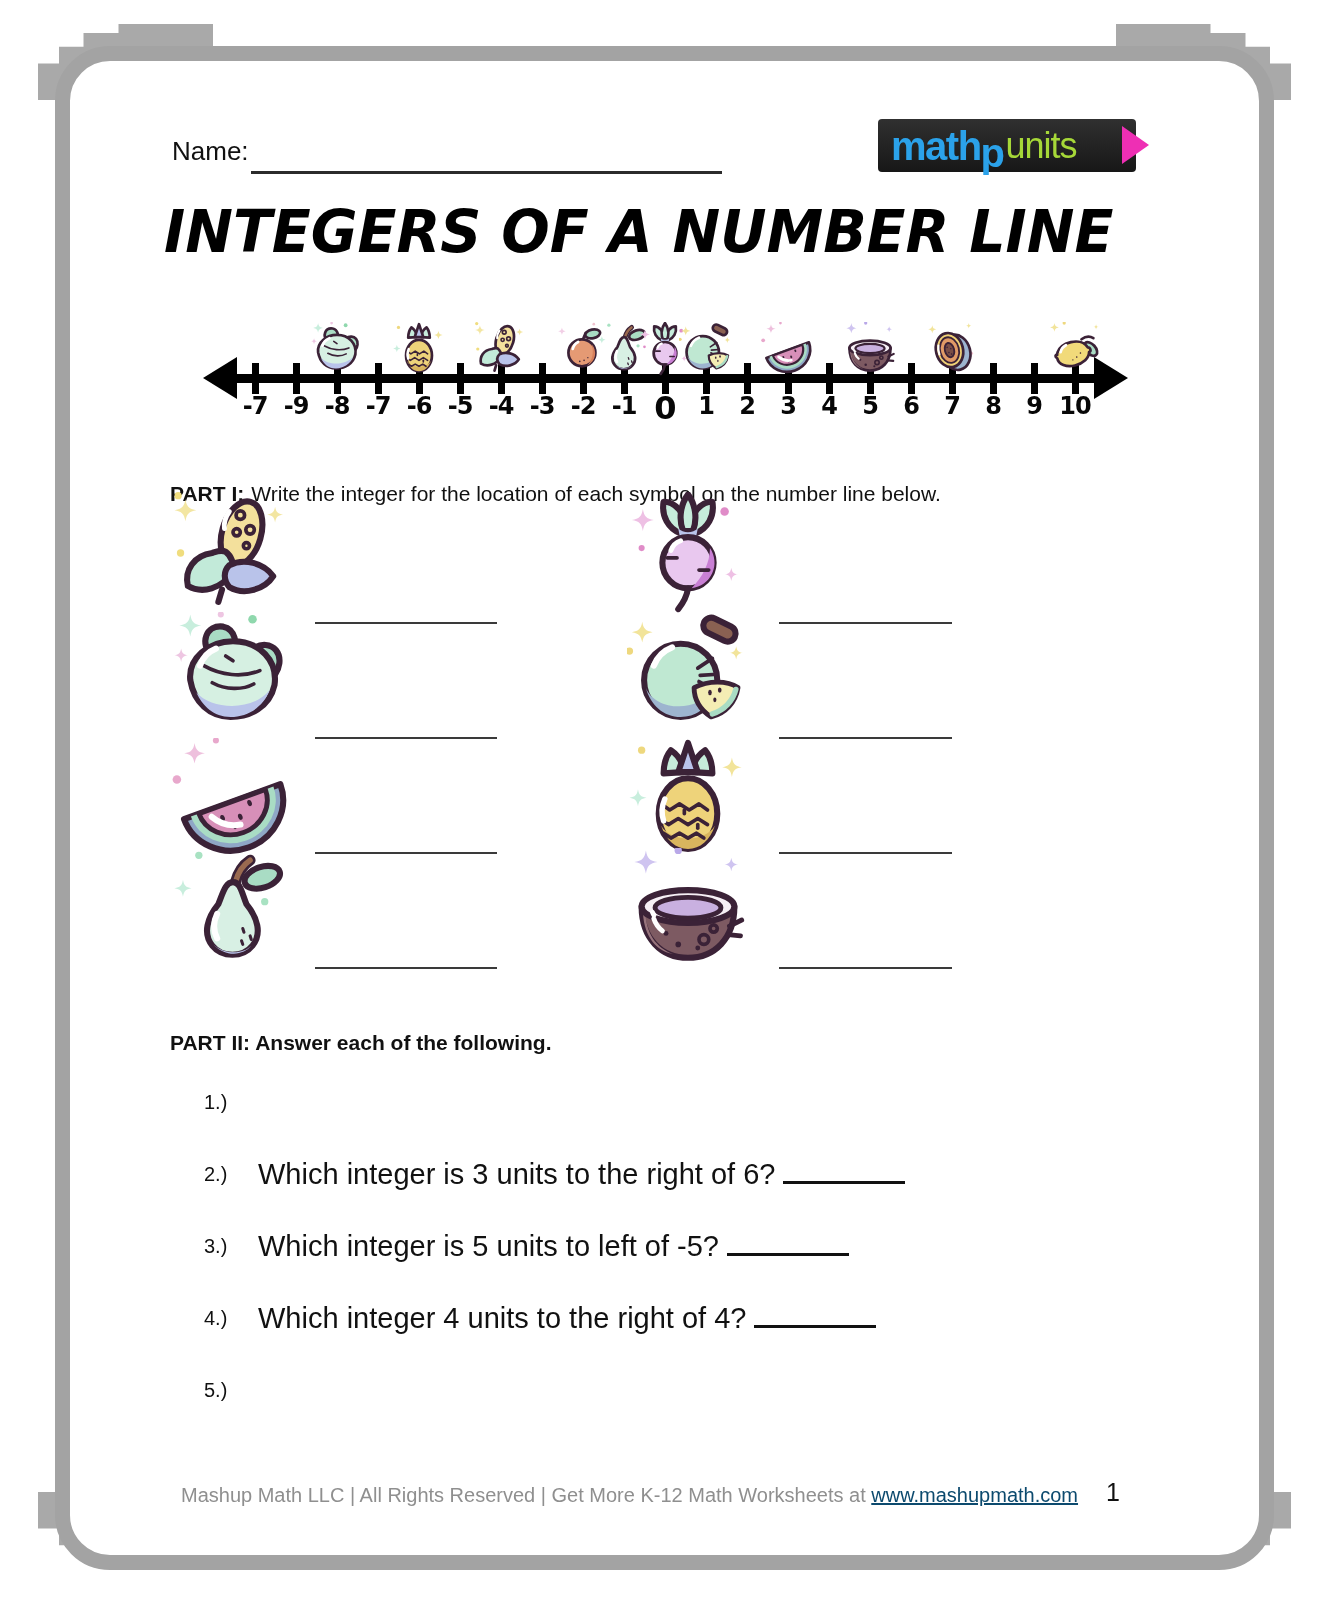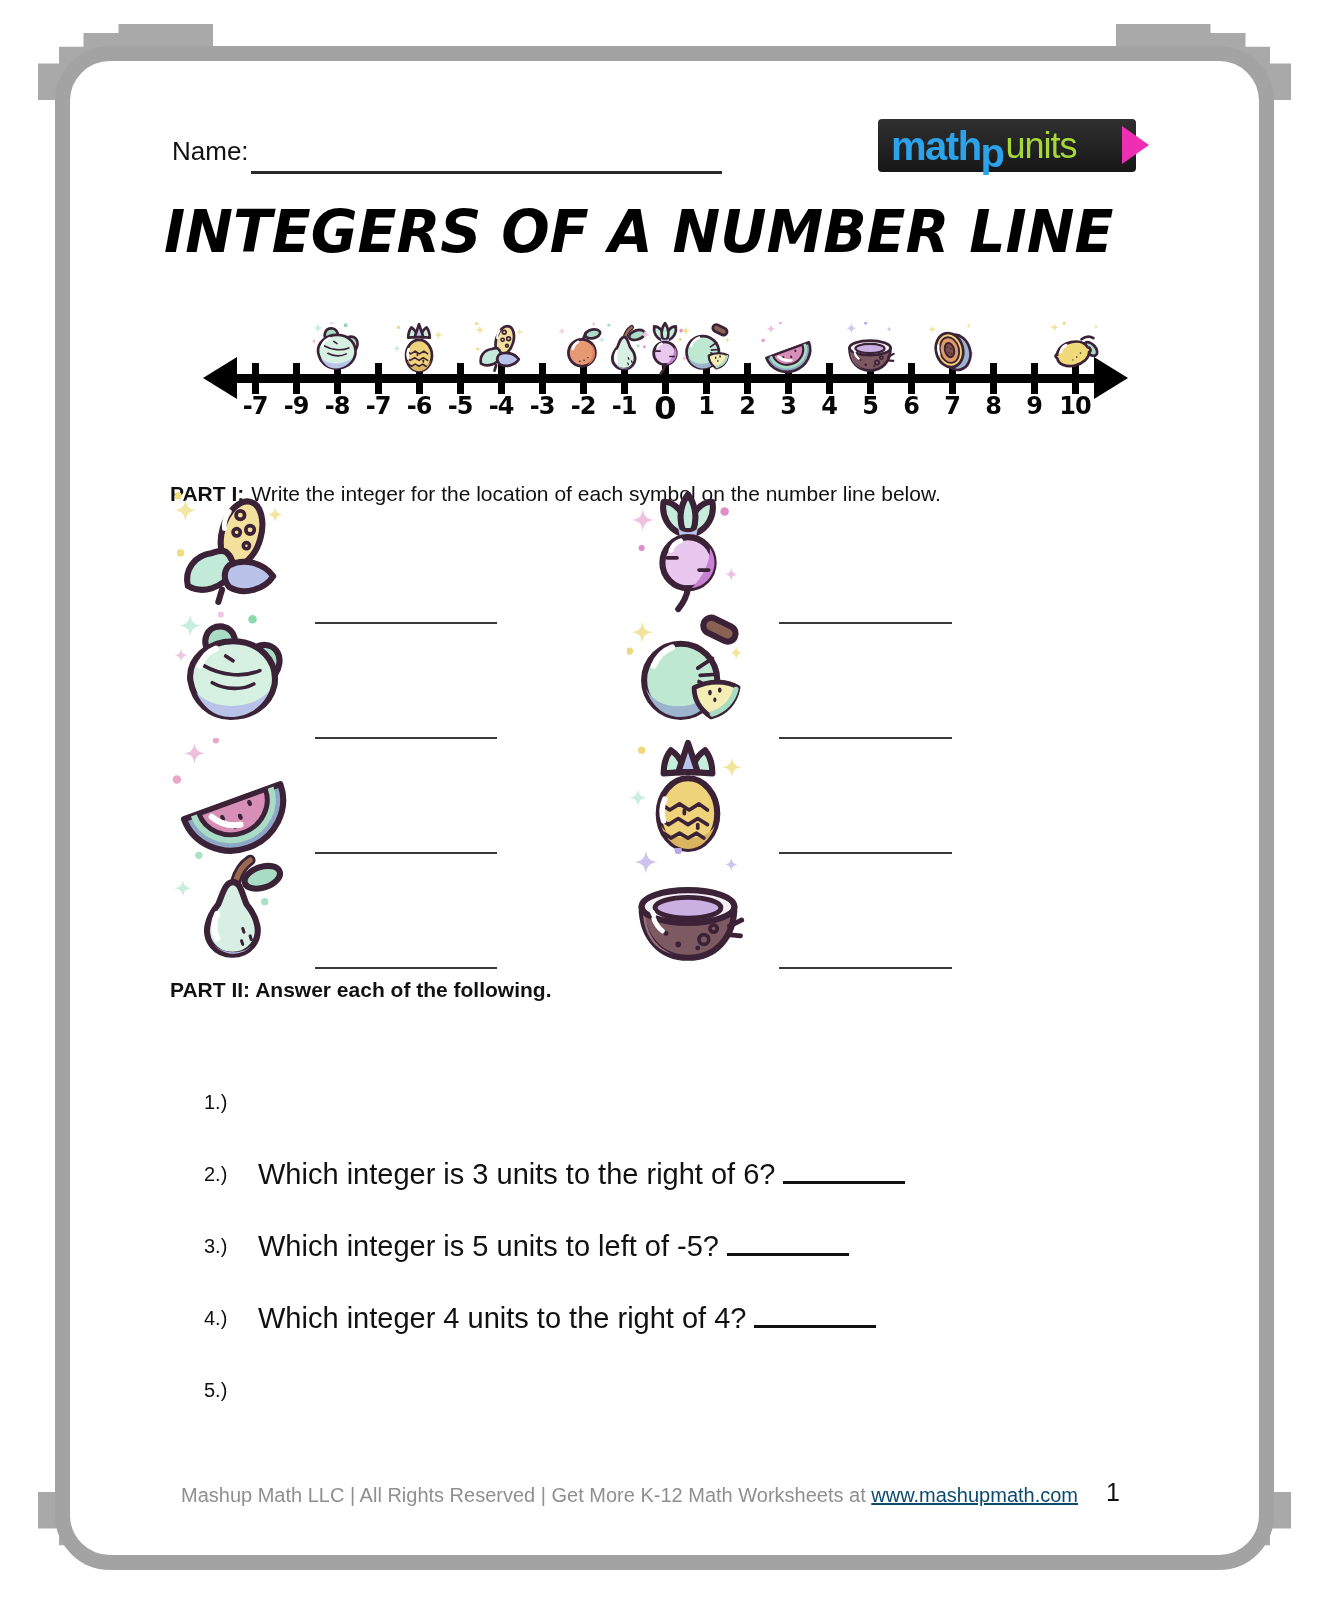--- a/index.html
+++ b/index.html
@@ -48,21 +48,21 @@
   .nl-icon{position:absolute;width:54px;height:54px;}
 
   
   .p1head{position:absolute;left:170px;top:461px;font-size:21px;}
   .p1head .b{font-weight:bold;}
   .p1head .r{margin-left:7px;}
   .p1-icon{position:absolute;width:122px;height:122px;}
   .ans-line{position:absolute;height:0;border-bottom:2.5px solid #3a3a3a;}
 
   
-  .p2head{position:absolute;left:170px;top:957px;font-size:21px;font-weight:bold;}
+  .p2head{position:absolute;left:170px;top:1010px;font-size:21px;font-weight:bold;}
   .q-row{position:absolute;left:0;width:100%;height:46px;}
   .q-num{position:absolute;left:204px;top:9px;font-size:20px;}
   .q-text{position:absolute;left:258px;top:0;font-size:29px;white-space:nowrap;}
   .q-blank{display:inline-block;width:122px;height:27px;border-bottom:3px solid #111;margin-left:8px;}
 
   
   .footer{position:absolute;left:90px;right:160px;top:1484px;text-align:center;font-size:20px;color:#8f8f8f;}
   .footer .flink{color:#0c4a6e;text-decoration:underline;cursor:pointer;}
   .pagenum{position:absolute;left:1106px;top:1478px;font-size:25px;color:#111;}
 </style>

